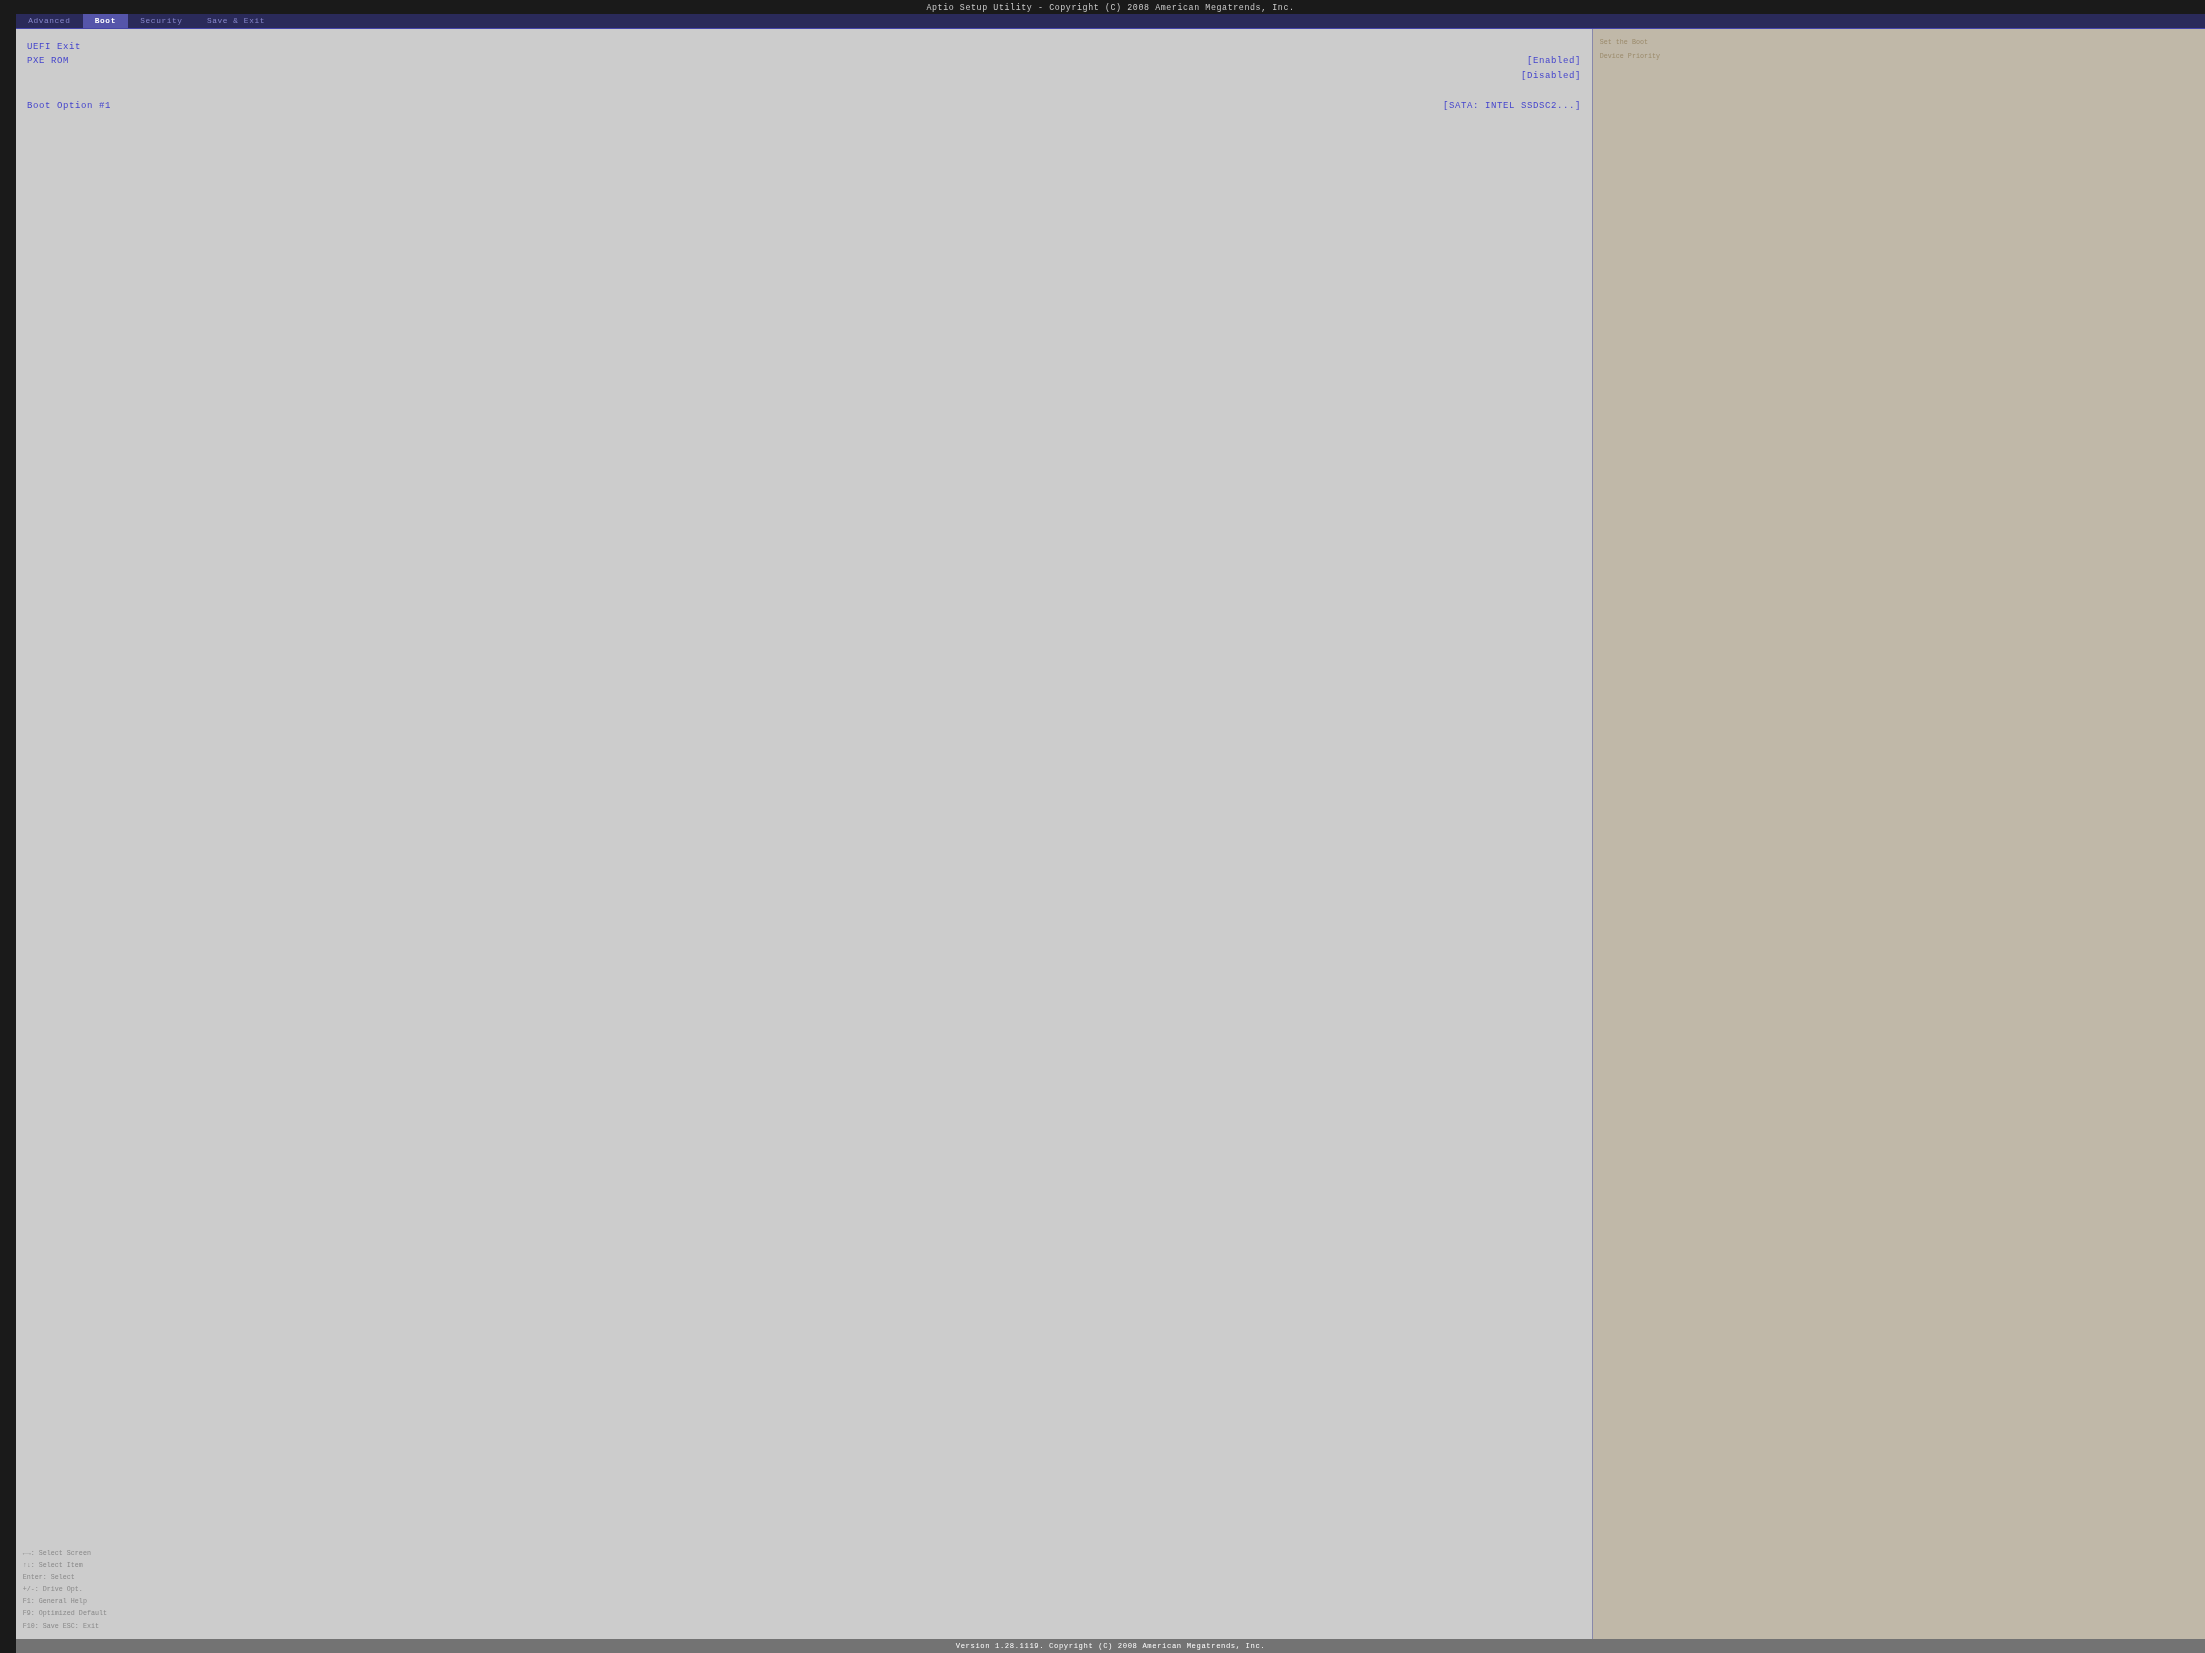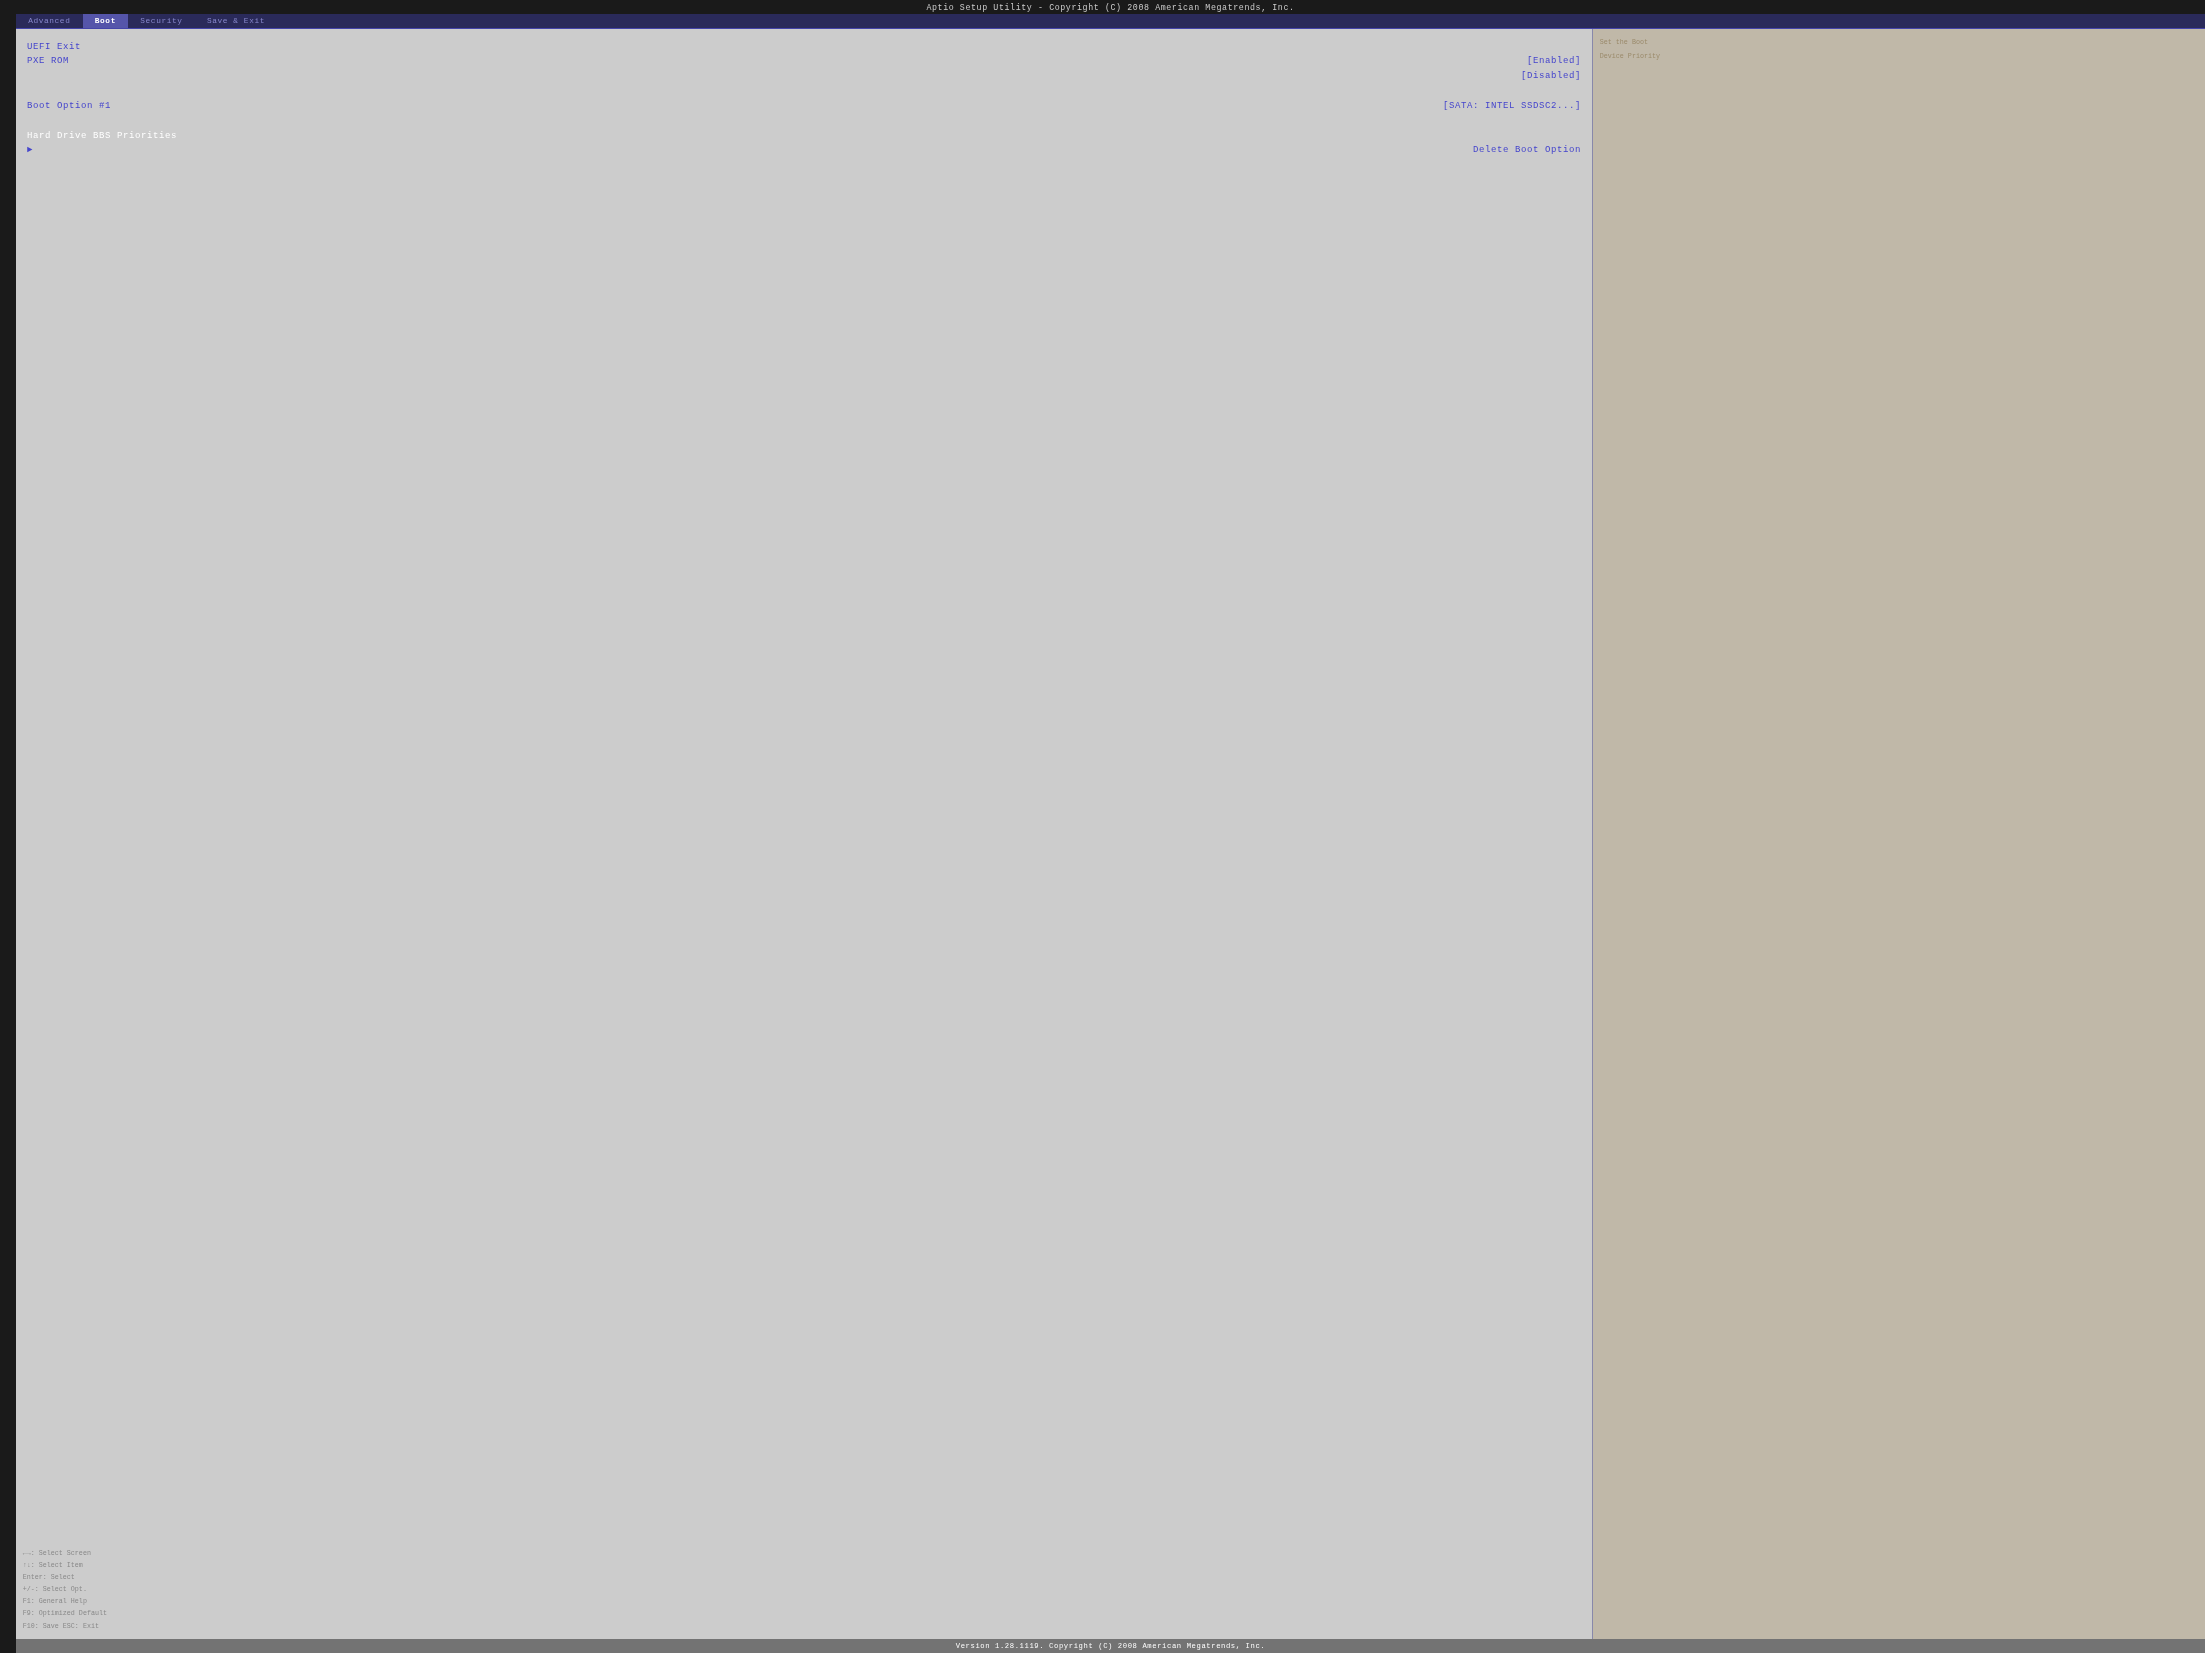--- a/index.html
+++ b/index.html
@@ -221,43 +221,34 @@
 
       <div class="section-group">
         <div class="menu-item">
           <span class="menu-label">Boot Option #1</span>
           <span class="menu-value">[SATA: INTEL SSDSC2...]</span>
         </div>
       </div>
 
       <div class="spacer"></div>
 
-      <div class="section-group">
-        <div class="menu-item">
-          <span class="menu-label white">Hard Drive BBS Priorities</span>
-        </div>
-        <div class="menu-item">
-          <span class="menu-arrow">►</span>
-          <span class="menu-label">Delete Boot Option</span>
-        </div>
-      </div>
 
     </div>
 
     <div class="right-panel">
       <div class="right-panel-top">
         <div class="help-text">Set the Boot</div>
         <div class="help-text">Device Priority</div>
       </div>
 
       <div class="key-help-section">
         <div class="key-help">←→: Select Screen</div>
         <div class="key-help">↑↓: Select Item</div>
         <div class="key-help">Enter: Select</div>
-        <div class="key-help">+/-: Select Opt.</div>
+        <div class="key-help">+/-: Drive Opt.</div>
         <div class="key-help">F1: General Help</div>
         <div class="key-help">F9: Optimized Default</div>
         <div class="key-help">F10: Save  ESC: Exit</div>
       </div>
     </div>
 
   </div>
 
   <div class="status-bar">
     <span>Version 1.28.1119. Copyright (C) 2008 American Megatrends, Inc.</span>

